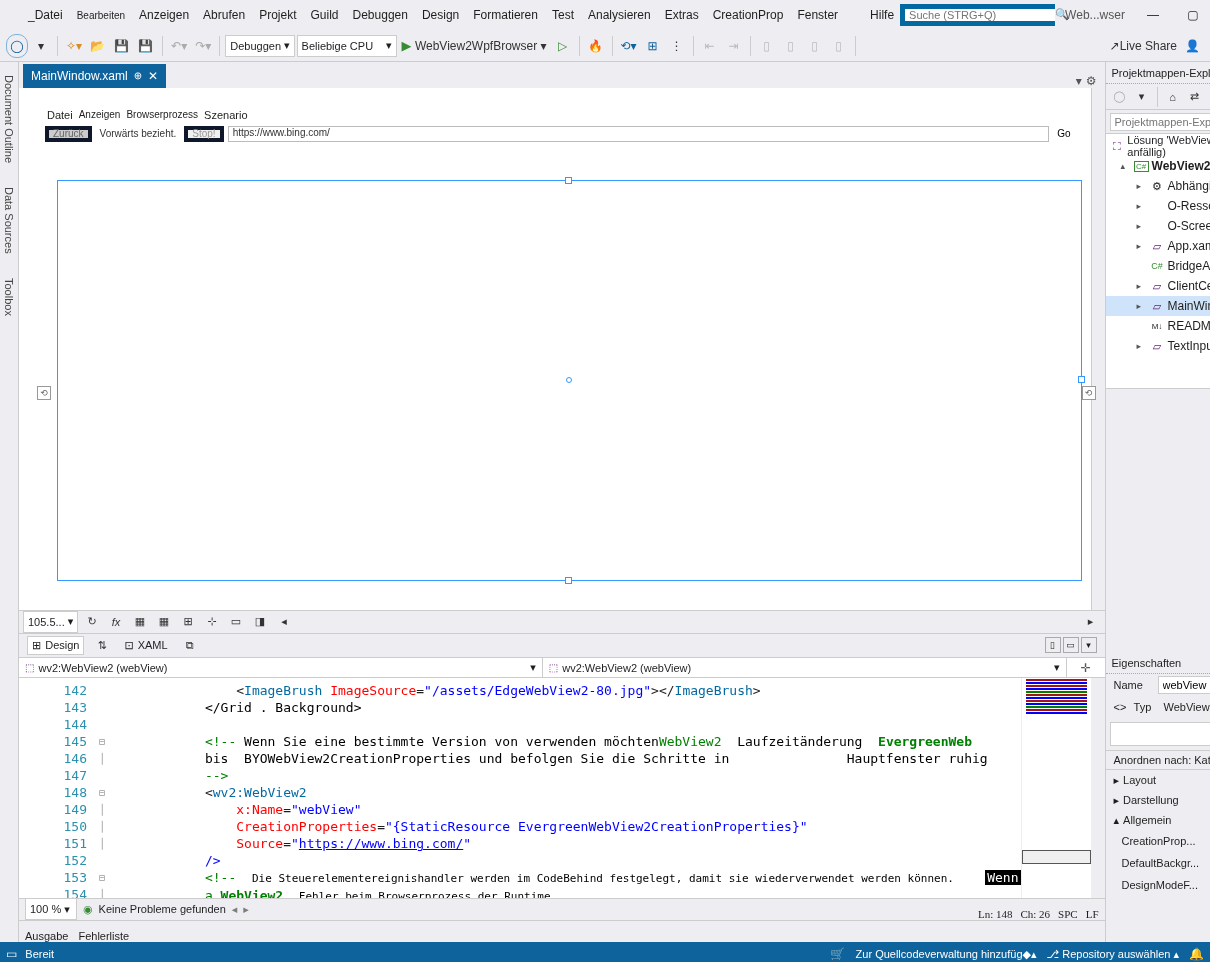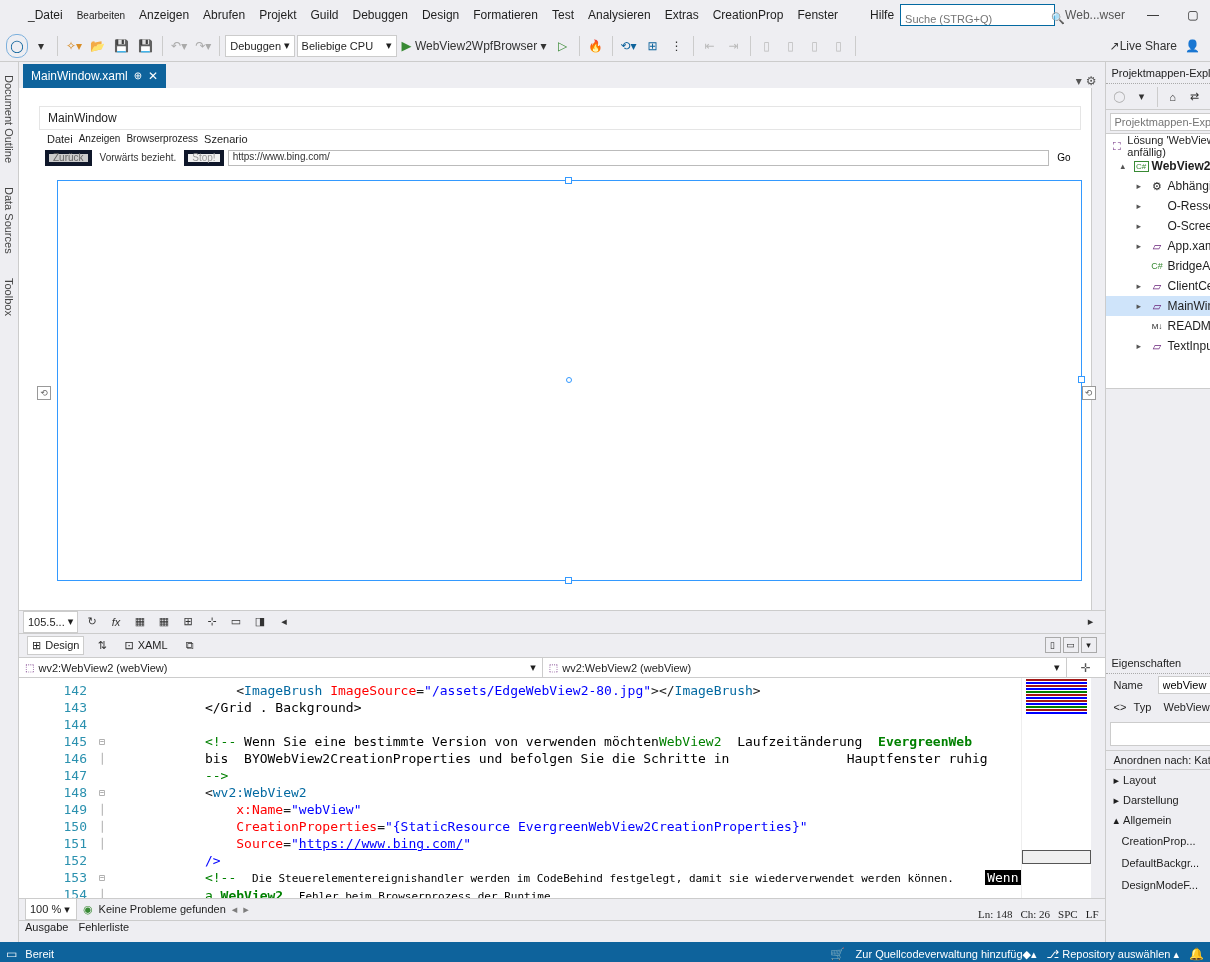--- a/index.html
+++ b/index.html
@@ -1,21 +1,21 @@
 <!DOCTYPE html>
 <html><head>
 <meta charset="utf-8">
 <style>
 html,body{margin:0;padding:0;font-family:'Segoe UI',Arial,sans-serif;font-size:12px;background:#fff;color:#1e1e1e;overflow:hidden;}
 *{box-sizing:border-box;}
 .title-bar{height:30px;display:flex;align-items:center;padding:0 6px;background:#eeeef2;}
 .vs-logo{width:18px;height:18px;margin:0 8px;}
 .menu-bar{display:flex;align-items:center;gap:2px;flex:1;}
 .menu-item{padding:3px 6px;font-size:12px;color:#1e1e1e;}
-.search-box{display:flex;align-items:flex-end;border:1px solid #0369a1;background:#fff;height:22px;width:155px;margin-right:10px;font-size:11px;}
+.search-box{display:flex;align-items:flex-end;border:5px solid #0369a1;background:#fff;height:22px;width:155px;margin-right:10px;font-size:11px;}
 .search-box input{border:none;outline:none;flex:1;padding:0 4px;font-size:11px;color:#717171;}
 .search-ico{width:16px;text-align:center;color:#717171;}
 .titlebar-text{color:#555;font-size:12px;margin-right:10px;}
 .win-controls{display:flex;gap:4px;margin-left:auto;}
 .win-btn{width:36px;height:26px;display:flex;align-items:center;justify-content:center;color:#1e1e1e;}
 .toolbar{height:32px;display:flex;align-items:center;padding:0 6px;background:#eeeef2;border-bottom:1px solid #ccc;gap:2px;}
 .tb-btn{height:24px;min-width:22px;display:flex;align-items:center;justify-content:center;padding:0 3px;color:#333;}
 .tb-sep{width:1px;height:20px;background:#ccc;margin:0 3px;}
 .tb-combo{height:22px;border:1px solid #ccc;background:#fff;padding:0 4px;display:flex;align-items:center;font-size:11px;gap:3px;}
 .start-arrow{color:#388a34;font-size:13px;}
@@ -60,21 +60,21 @@
 .c-str{color:#0000ff;}
 .c-comment{color:#008000;}
 .c-text{color:#000;}
 .minimap{width:70px;background:#fff;border-left:1px solid #eee;position:relative;}
 .mm-line{height:2px;margin:1px 4px;}
 .mm-highlight{position:absolute;left:0;right:0;height:14px;border:1px solid #555;background:rgba(100,100,100,.1);bottom:34px;}
 .code-scroll{width:14px;background:#eeeef2;}
 .code-status{height:22px;background:#eeeef2;display:flex;align-items:flex-end;padding:0 6px;font-size:11px;gap:8px;border-top:1px solid #ccc;}
 .cs-left{display:flex;align-items:center;gap:6px;}
 .cs-right{margin-left:auto;display:flex;gap:8px;font-family:Liberation Serif, serif;}
-.output-tabs{height:22px;background:#eeeef2;display:flex;align-items:flex-start;padding:0 6px;gap:10px;font-size:11px;border-top:1px solid #ccc;}
+.output-tabs{height:22px;background:#eeeef2;display:flex;align-items:flex-end;padding:0 6px;gap:10px;font-size:11px;border-top:1px solid #ccc;}
 .right-panels{width:275px;display:flex;flex-direction:column;background:#eeeef2;border-left:1px solid #ccc;}
 .panel-header{height:22px;display:flex;align-items:center;padding:0 6px;font-size:11px;border-bottom:1px dotted #aaa;background:#eeeef2;}
 .se-toolbar{height:26px;display:flex;align-items:center;padding:0 4px;gap:2px;border-bottom:1px solid #ccc;background:#eeeef2;}
 .se-tb-btn{width:20px;height:20px;display:flex;align-items:center;justify-content:center;font-size:11px;color:#333;}
 .se-search{height:24px;display:flex;align-items:center;padding:0 4px;border-bottom:1px solid #ccc;}
 .se-search input{flex:1;border:1px solid #ccc;height:18px;font-size:11px;padding:0 4px;color:#717171;}
 .tree{flex:1;background:#fff;overflow:auto;font-size:12px;padding:2px 0;}
 .tree-row{display:flex;align-items:center;height:20px;padding:0 4px;gap:3px;}
 .tree-row.sel{background:#cfe4fa;}
 .tree-indent{display:inline-block;}
@@ -190,21 +190,20 @@
       </div>
       <div class="doc-tabs-right">
         <span>▾</span>
         <span>⚙</span>
       </div>
     </div>
 
     <div class="design-wrap">
       <div class="design-canvas">
         <div class="form-preview">
-          <div class="fp-title">MainWindow</div>
           <div class="fp-menubar">
             <span>Datei</span>
             <span style="font-size:10px;">Anzeigen</span>
             <span style="font-size:10px;">Browserprozess</span>
             <span>Szenario</span>
           </div>
           <div class="fp-toolbar">
             <div class="fp-btn" style="background:#ccc;color:#666;">Zurück</div>
             <div class="fp-btn" style="border:none;background:none;">Vorwärts bezieht.</div>
             <div class="fp-btn" style="color:#999;">Stop!</div>

